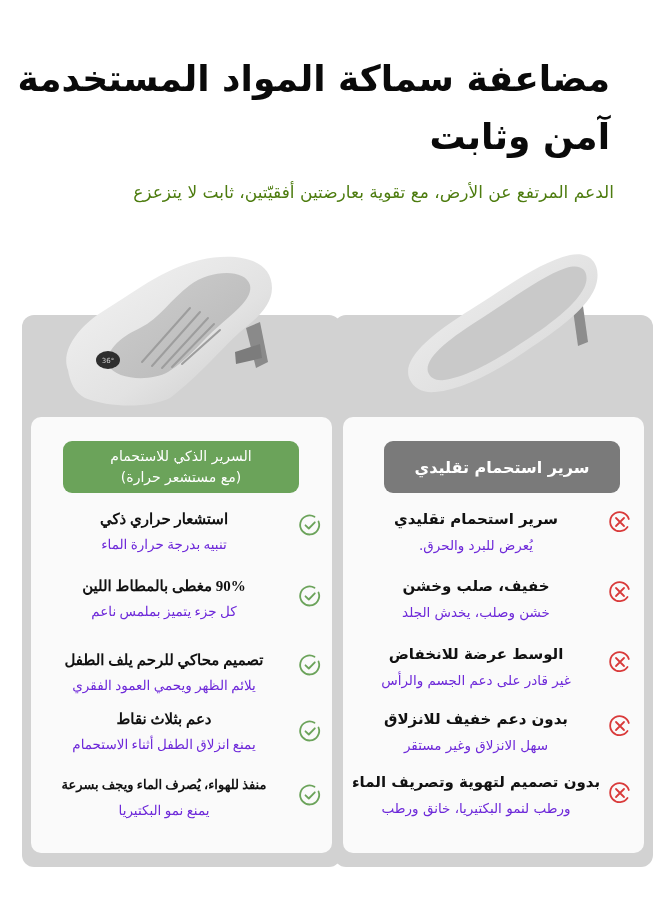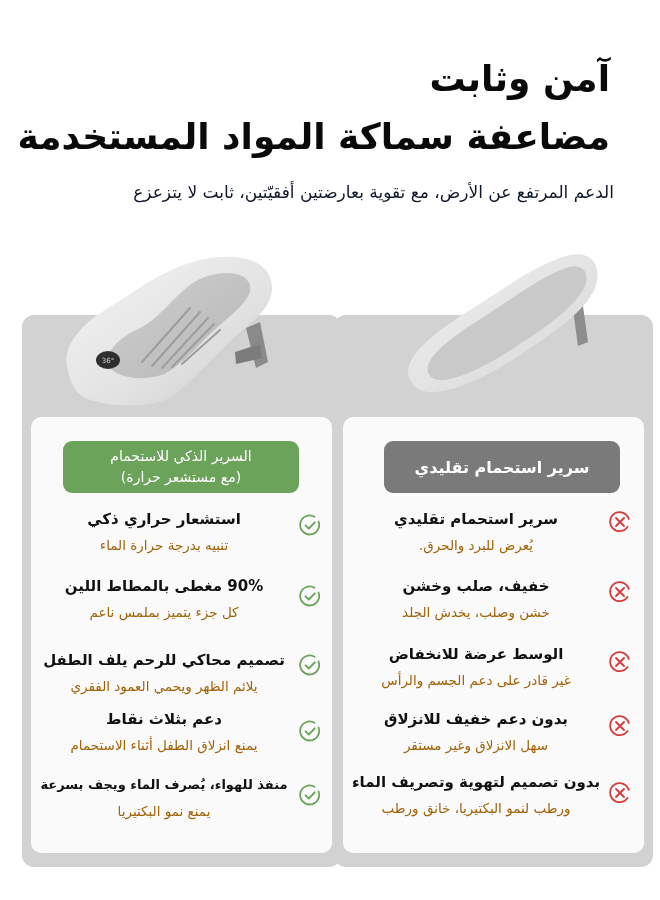--- a/index.html
+++ b/index.html
@@ -8,21 +8,21 @@
 
     .headline {
       position: absolute; right: 50px; top: 50px; width: 600px;
       direction: rtl; text-align: right;
       font-family: "DejaVu Sans", sans-serif; font-weight: bold;
       font-size: 36px; line-height: 58px; color: #0a0a0a;
     }
     .subline {
       position: absolute; right: 46px; top: 180px; width: 600px;
       direction: rtl; text-align: right;
-      font-size: 17px; line-height: 24px; color: #0f172a;
+      font-size: 17px; line-height: 24px; color: #4d7c0f;
     }
 
     .panel {
       position: absolute; top: 315px; width: 319px; height: 552px;
       background: #d2d2d2; border-radius: 12px;
     }
     .panel.left { left: 6px; margin-left: 16px; }
     .panel.right { left: 334px; }
 
     .card {
@@ -41,39 +41,39 @@
     }
     .panel.left .badge { left: 32px; width: 236px; background: #6ba35a; font-size: 14px; line-height: 21px; }
     .panel.right .badge { left: 41px; width: 236px; background: #7a7a7a; font-size: 16px; font-weight: bold; }
 
     .item {
       position: absolute; left: 0; right: 0; height: 60px;
     }
     .item .text {
       position: absolute; direction: rtl; text-align: center;
     }
-    .panel.left .item .text { left: 6px; width: 254px; }
+    .panel.left .item .text { left: 6px; width: 254px; font-family: Liberation Serif, serif; }
     .panel.right .item .text { left: 6px; width: 254px; }
     .item .title { font-weight: bold; font-size: 15px; line-height: 22px; color: #111; white-space: nowrap; }
-    .item .sub { font-size: 13.5px; line-height: 22px; color: #a16207; white-space: nowrap; margin-top: 4px; }
+    .item .sub { font-size: 13.5px; line-height: 22px; color: #6d28d9; white-space: nowrap; margin-top: 4px; }
     .item .title.small { font-size: 13px; }
 
     .icon {
       position: absolute; width: 24px; height: 24px;
     }
     .panel.left .icon { left: 267px; }
     .panel.right .icon { left: 265px; }
     .icon svg { width: 24px; height: 24px; display: block; }
   </style>
 </head>
 <body>
 
 <div class="headline">
+  <div>مضاعفة سماكة المواد المستخدمة</div>
   <div>آمن وثابت</div>
-  <div>مضاعفة سماكة المواد المستخدمة</div>
 </div>
 <div class="subline">الدعم المرتفع عن الأرض، مع تقوية بعارضتين أفقيّتين، ثابت لا يتزعزع</div>
 
 <div class="panel left">
   <div class="card">
     <div class="badge">
       <div>السرير الذكي للاستحمام</div>
       <div>(مع مستشعر حرارة)</div>
     </div>
 

